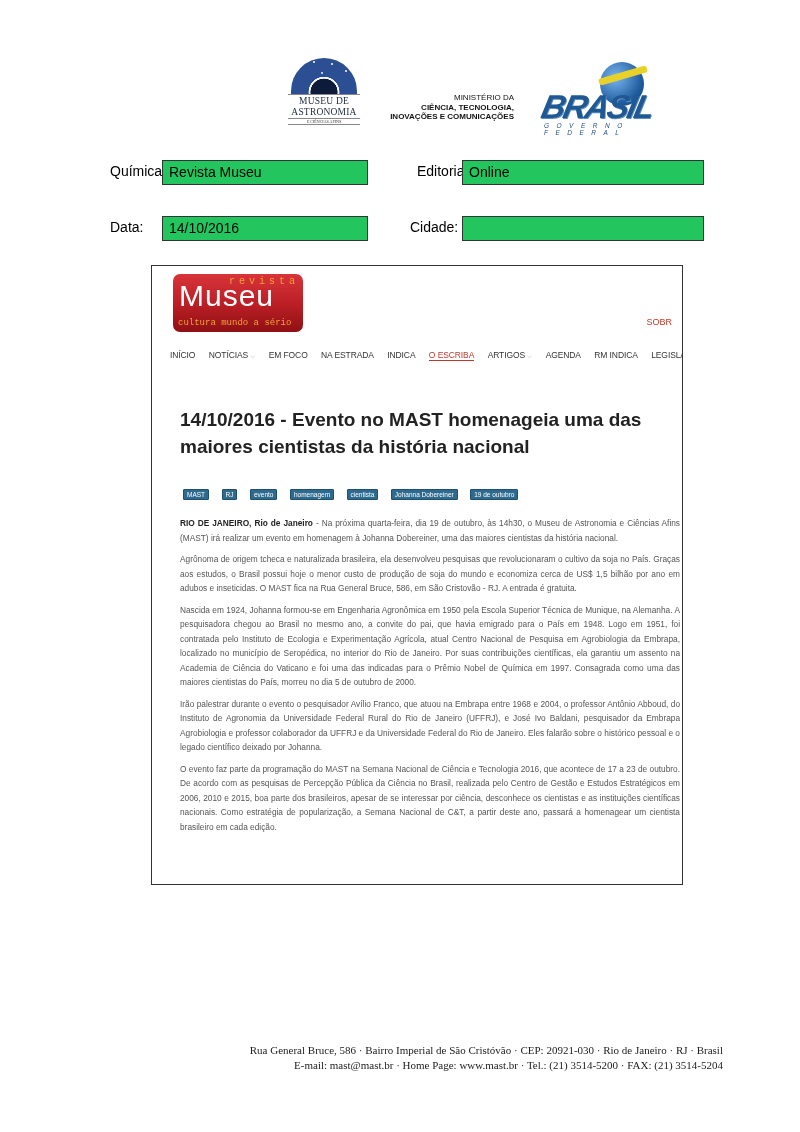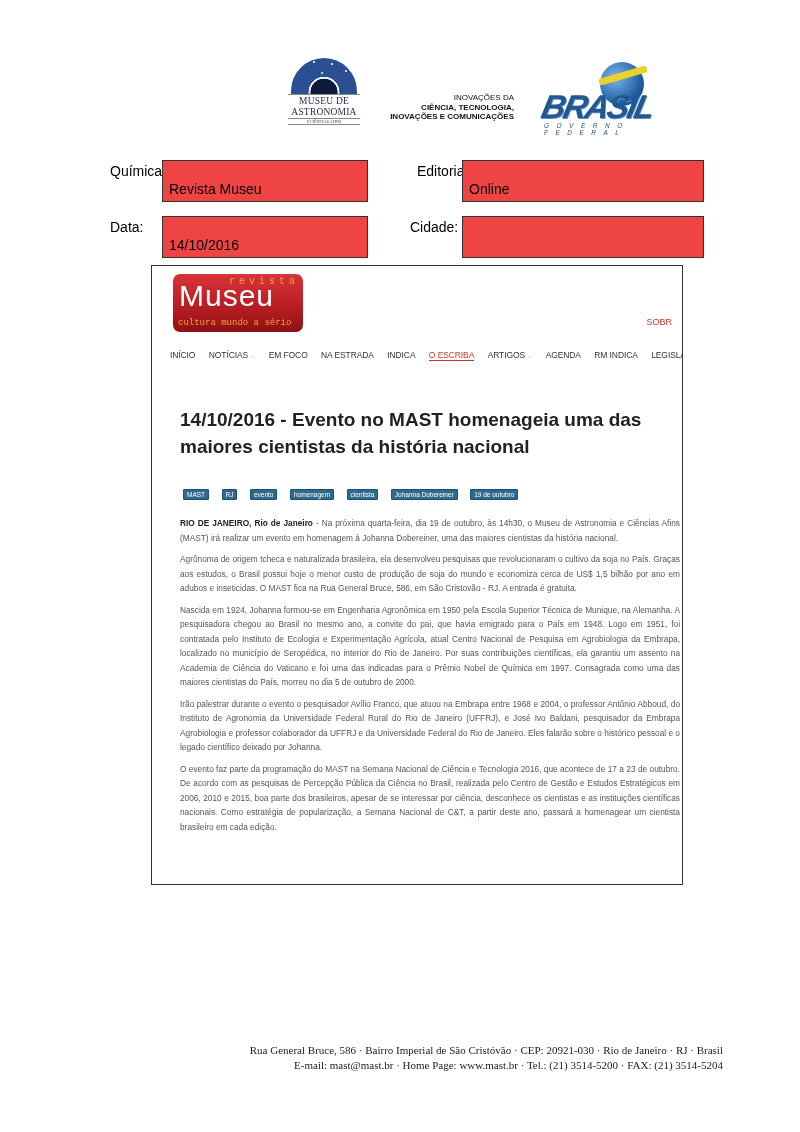--- a/index.html
+++ b/index.html
@@ -17,21 +17,21 @@
   .ministerio .m1 { font-weight: normal; }
   .ministerio .m2 { font-weight: bold; }
   .brasil { position: absolute; left: 262px; top: 7px; width: 170px; height: 68px; }
   .globe { position: absolute; left: 60px; top: 0; width: 44px; height: 44px; border-radius: 50%; background: radial-gradient(circle at 35% 35%, #7ab6ee, #1f5c9e 65%, #173a6a); }
   .globe-band { position: absolute; left: 58px; top: 10px; width: 50px; height: 7px; background: #e8d22a; transform: rotate(-16deg); border-radius: 3px; }
   .brasil-word { position: absolute; left: 2px; top: 26px; font-size: 33px; font-weight: bold; font-style: italic; letter-spacing: -2px; color: #1f5893; transform: skewX(-12deg); text-shadow: 1px 1px 0 #5f90c4; }
   .governo { position: absolute; left: 4px; top: 60px; font-size: 6.5px; letter-spacing: 7.5px; color: #1f4d84; font-style: italic; }
 
   
   .field-label { position: absolute; font-size: 14px; color: #000; }
-  .field-box { position: absolute; height: 25px; border: 1px solid #333; font-size: 14px; padding: 20px 6px; background: #ef4444; }
+  .field-box { position: absolute; height: 25px; border: 1px solid #333; font-size: 14px; padding: 3px 6px; background: #22c55e; }
 
   
   .clip { position: absolute; left: 151px; top: 265px; width: 532px; height: 620px; border: 1.5px solid #333; background: #fff; overflow: hidden; padding-left: 48px; }
   .rm-logo { position: absolute; left: 21px; top: 8px; width: 130px; height: 58px; border-radius: 7px; background: linear-gradient(180deg, #d8343a 0%, #b81e24 55%, #8f1014 100%); overflow: hidden; }
   .rm-revista { position: absolute; left: 56px; top: 2px; font-family: "Liberation Mono", monospace; font-size: 10px; letter-spacing: 4px; color: #f0a332; }
   .rm-museu { position: absolute; left: 6px; top: 6px; font-size: 30px; color: #fff; letter-spacing: 1px; line-height: 32px; }
   .rm-tag { position: absolute; left: 5px; top: 44px; font-family: "Liberation Mono", monospace; font-size: 9px; color: #f0a332; }
   .sobre { position: absolute; right: 10px; top: 11px; font-size: 9px; color: #c0392b; margin-top: 40px; }
 
   .nav { position: absolute; left: 18px; top: 84px; white-space: nowrap; font-size: 8.5px; color: #333; }
@@ -54,21 +54,21 @@
 <body>
 
 <div class="logos">
   <div class="mast-logo">
     <div class="mast-dome"></div>
     <div class="mast-name">MUSEU DE</div>
     <div class="mast-name" style="border-top:none;">ASTRONOMIA</div>
     <div class="mast-sub">E CIÊNCIAS AFINS</div>
   </div>
   <div class="ministerio">
-    <div class="m1">INOVAÇÕES DA</div>
+    <div class="m1">MINISTÉRIO DA</div>
     <div class="m2">CIÊNCIA, TECNOLOGIA,</div>
     <div class="m2">INOVAÇÕES E COMUNICAÇÕES</div>
   </div>
   <div class="brasil">
     <div class="globe"></div>
     <div class="globe-band"></div>
     <div class="brasil-word">BRASIL</div>
     <div class="governo">GOVERNO FEDERAL</div>
   </div>
 </div>

